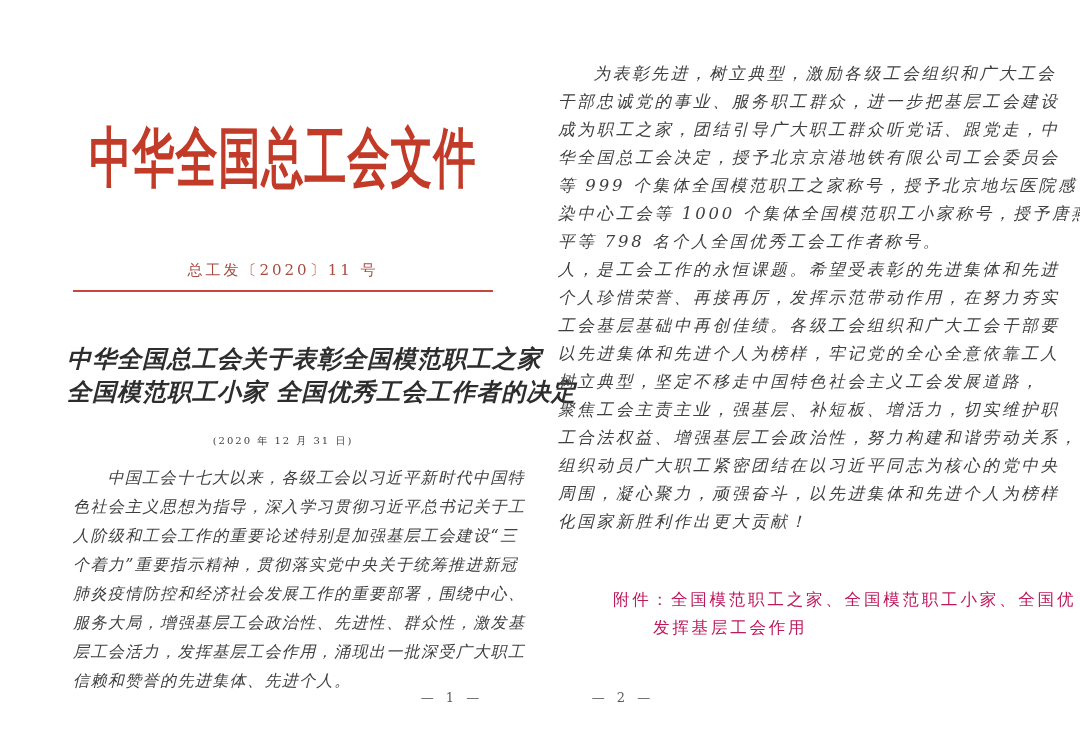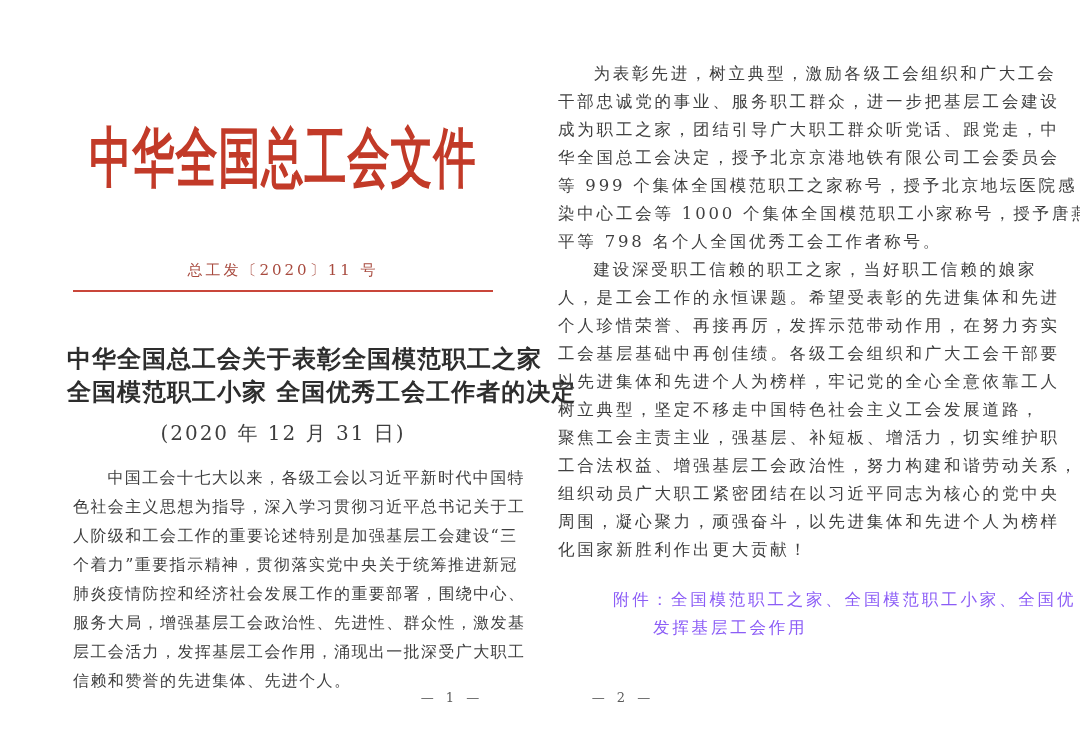--- a/index.html
+++ b/index.html
@@ -66,51 +66,51 @@
     text-align: center;
     font-weight: bold;
     font-size: 24px;
     line-height: 33px;
     letter-spacing: 1px;
     color: #2d2d2d;
     white-space: nowrap;
   }
   .doc-date {
     position: absolute;
-    top: 420px;
+    top: 434px;
     left: 0;
     width: 100%;
     text-align: center;
-    font-size: 20px;
+    font-size: 10px;
     letter-spacing: 2px;
     color: #3e3e3e;
     white-space: nowrap;
   }
 
   
   .body-block {
     position: absolute;
     left: 0;
     width: 100%;
     color: #3f3f3f;
   }
   .body-left  { top: 463px; font-size: 16px; line-height: 29px; letter-spacing: 1.4px; }
   .body-right { top: 60px;  font-size: 16.5px; line-height: 28px; letter-spacing: 2.8px; }
-  .line { white-space: nowrap; }
+  .line { white-space: nowrap; font-style: italic; }
   .line.indent { text-indent: 2.15em; }
 
   .attachment {
     position: absolute;
     top: 586px;
     left: 0;
     width: 100%;
     font-size: 16.5px;
     line-height: 28px;
     letter-spacing: 2.8px;
-    color: #8b5cf6;
+    color: #be185d;
   }
   .attachment .att-line-1 { text-indent: 55px; white-space: nowrap; }
   .attachment .att-line-2 { text-indent: 95px; white-space: nowrap; }
 
   .page-number {
     position: absolute;
     top: 690px;
     font-size: 13px;
     letter-spacing: 4px;
     color: #5b5b5b;
@@ -158,21 +158,20 @@
 
     <div class="body-block body-right">
       <div class="line indent">为表彰先进，树立典型，激励各级工会组织和广大工会</div>
       <div class="line">干部忠诚党的事业、服务职工群众，进一步把基层工会建设</div>
       <div class="line">成为职工之家，团结引导广大职工群众听党话、跟党走，中</div>
       <div class="line">华全国总工会决定，授予北京京港地铁有限公司工会委员会</div>
       <div class="line">等 999 个集体全国模范职工之家称号，授予北京地坛医院感</div>
       <div class="line">染中心工会等 1000 个集体全国模范职工小家称号，授予唐燕</div>
       <div class="line">平等 798 名个人全国优秀工会工作者称号。</div>
 
-      <div class="line indent">建设深受职工信赖的职工之家，当好职工信赖的娘家</div>
       <div class="line">人，是工会工作的永恒课题。希望受表彰的先进集体和先进</div>
       <div class="line">个人珍惜荣誉、再接再厉，发挥示范带动作用，在努力夯实</div>
       <div class="line">工会基层基础中再创佳绩。各级工会组织和广大工会干部要</div>
       <div class="line">以先进集体和先进个人为榜样，牢记党的全心全意依靠工人</div>
       <div class="line">树立典型，坚定不移走中国特色社会主义工会发展道路，</div>
       <div class="line">聚焦工会主责主业，强基层、补短板、增活力，切实维护职</div>
       <div class="line">工合法权益、增强基层工会政治性，努力构建和谐劳动关系，</div>
       <div class="line">组织动员广大职工紧密团结在以习近平同志为核心的党中央</div>
       <div class="line">周围，凝心聚力，顽强奋斗，以先进集体和先进个人为榜样</div>
       <div class="line">化国家新胜利作出更大贡献！</div>

